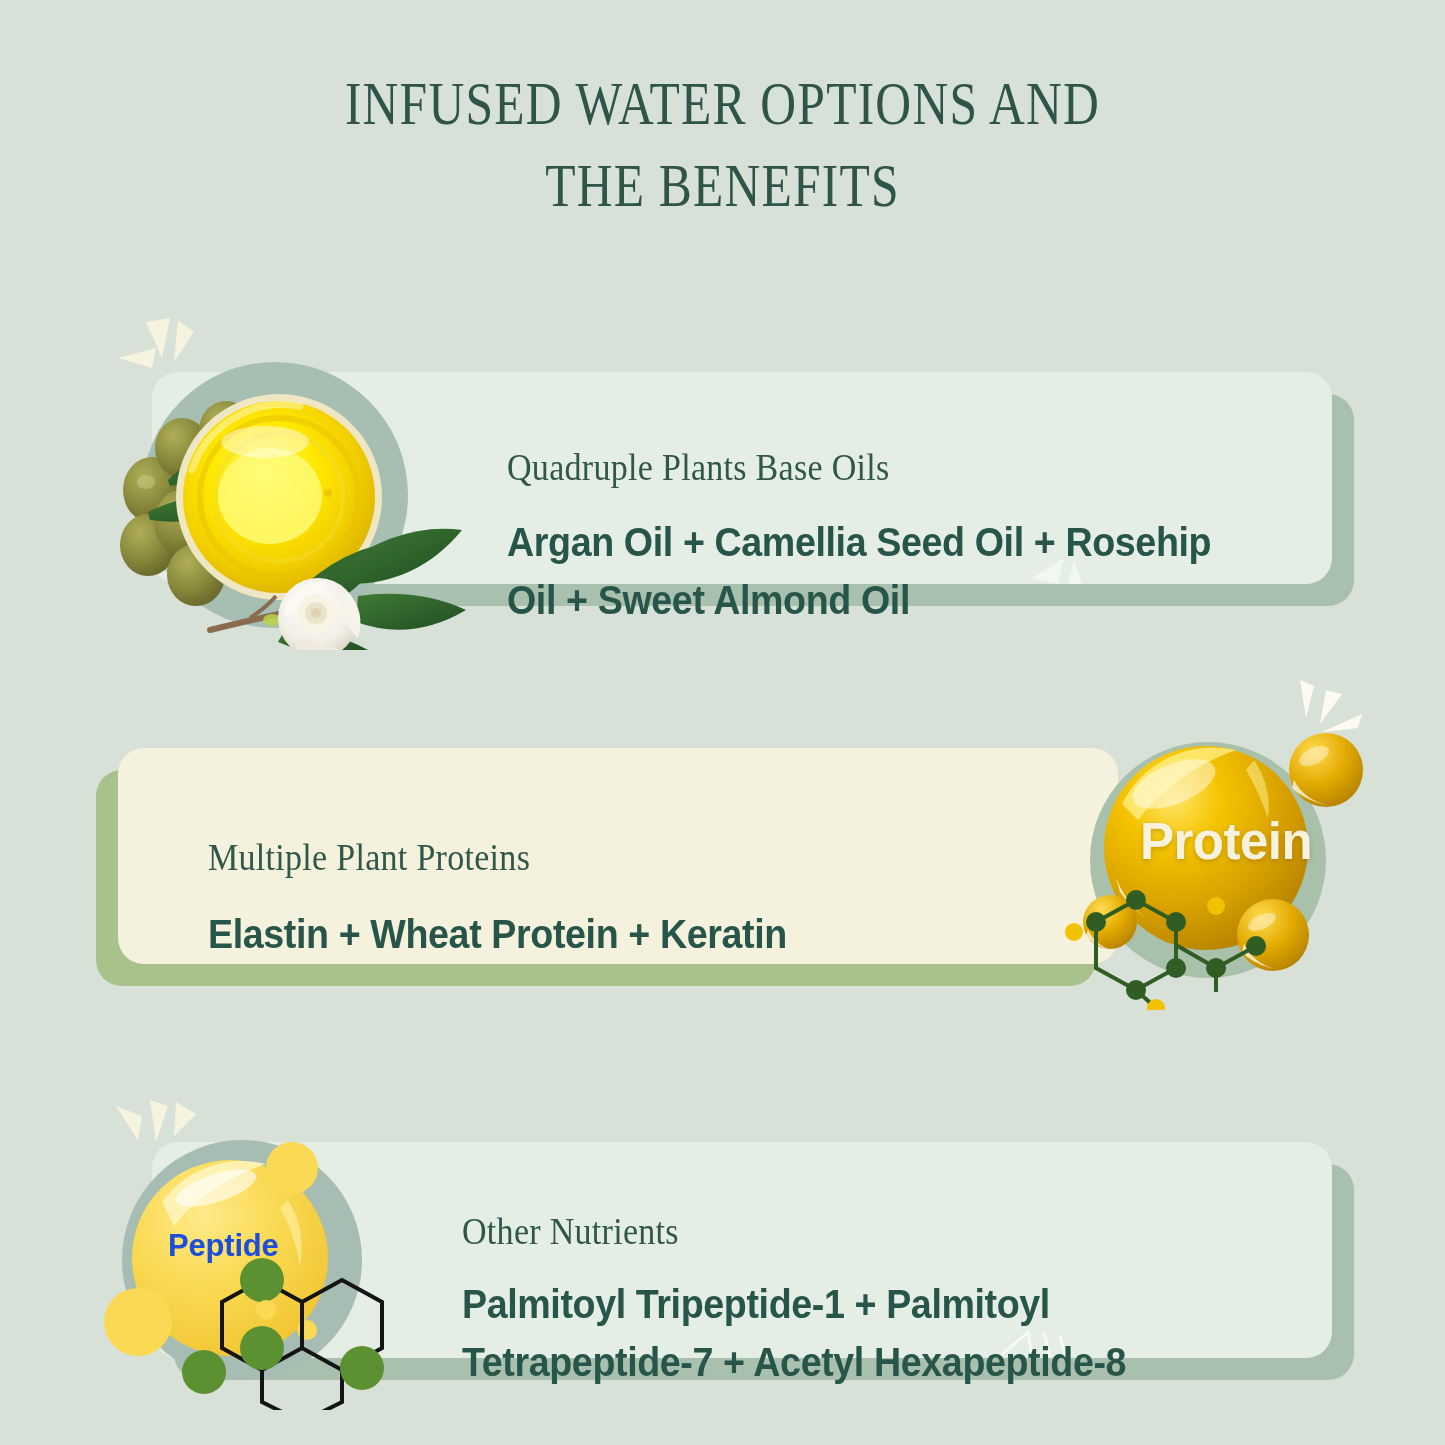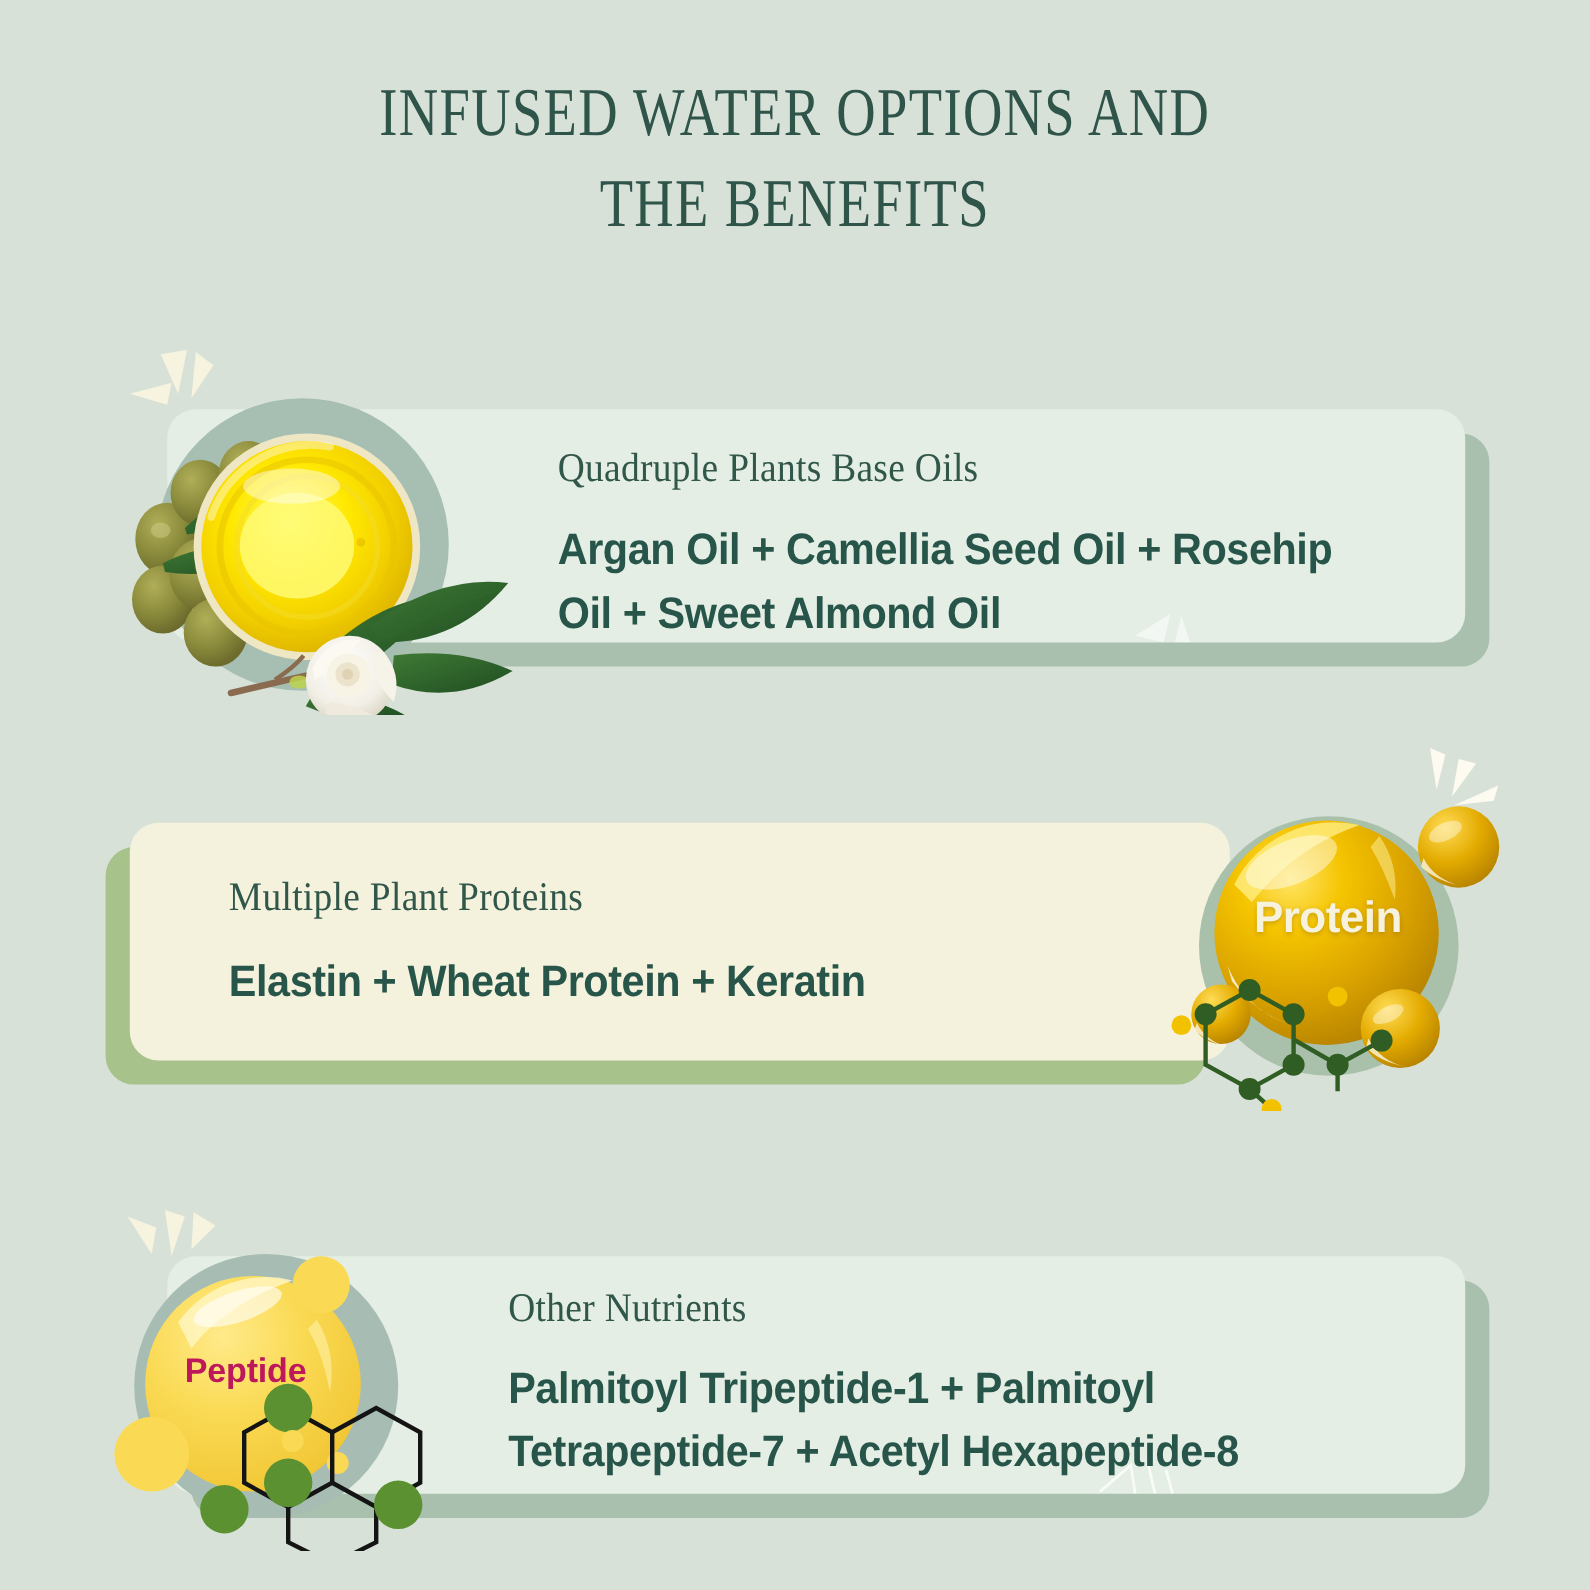--- a/index.html
+++ b/index.html
@@ -24,21 +24,21 @@
     transform:scaleX(.80);
     transform-origin:50% 0;
     font-weight:400;
   }
   .title span{display:block;}
 
   
   .card{position:absolute;border-radius:26px;}
   .card .shadow{position:absolute;border-radius:26px;z-index:0;}
   .card .face{position:absolute;border-radius:26px;z-index:1;overflow:hidden;}
-  .card .body{position:absolute;z-index:3;}
+  .card .body{position:absolute;z-index:3;margin-top:42px;}
 
   .kicker{
     font-family:"Liberation Serif", serif;
     font-size:37px;color:#31564a;font-weight:400;
     letter-spacing:.3px;
     transform:scaleX(.92);transform-origin:0 50%;
     white-space:nowrap;
   }
   .headline{
     font-family:"Liberation Sans", sans-serif;
@@ -71,27 +71,27 @@
   .sparkle{position:absolute;z-index:6;}
 
   .mini-label{
     position:absolute;z-index:7;
     font-family:"Liberation Sans", sans-serif;
     font-weight:bold;
     white-space:nowrap;
   }
   #protein-label{
     left:1140px;top:812px;
-    font-size:40px;color:#f6f2de;
+    font-size:51px;color:#f6f2de;
     letter-spacing:-.5px;
     text-shadow:0 2px 5px rgba(120,80,0,.35);
   }
   #peptide-label{
     left:168px;top:1228px;
-    font-size:31px;color:#be185d;
+    font-size:31px;color:#1d4ed8;
     letter-spacing:-.2px;
     text-align:right;
   }
 </style>
 </head>
 <body>
 
 <div class="stage">
 
   <div class="title">

